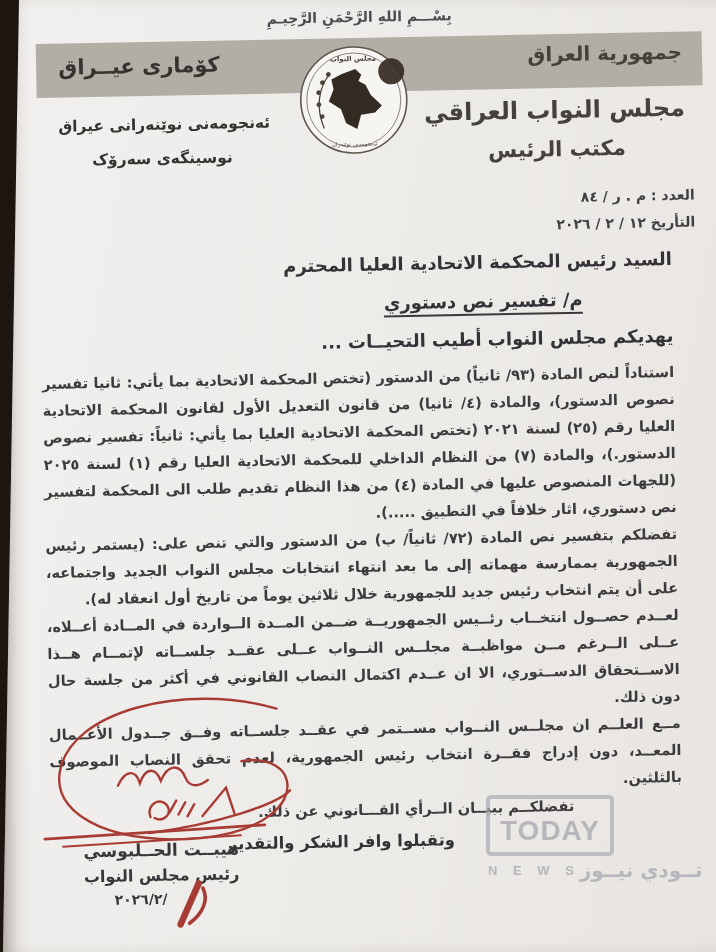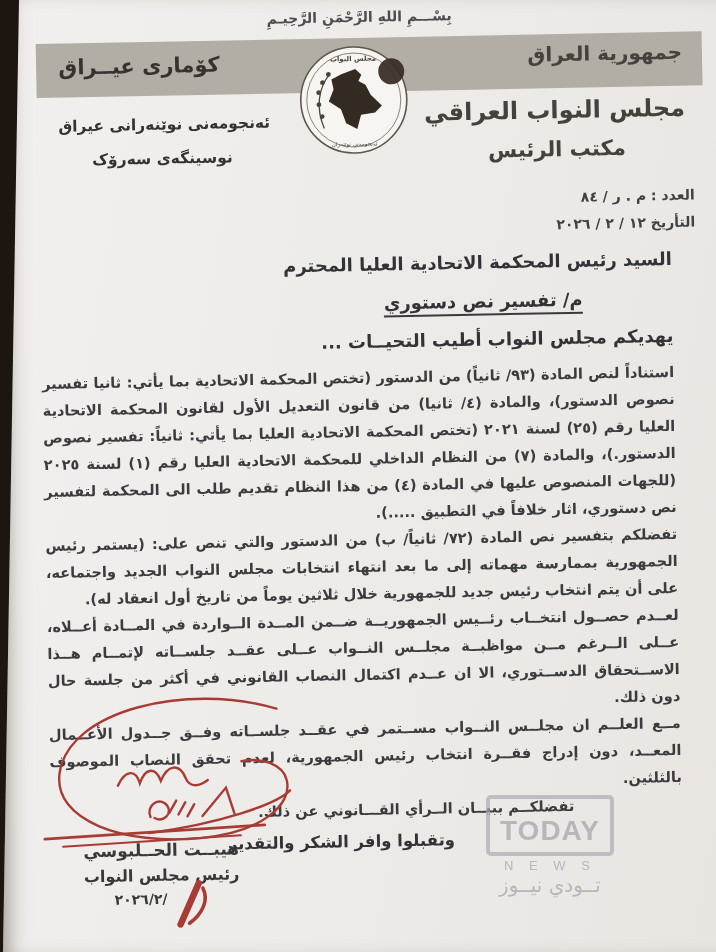--- a/index.html
+++ b/index.html
@@ -55,21 +55,21 @@
   .sig-date{margin-top:6px;display:flex;justify-content:center;align-items:flex-start;
     direction:ltr;gap:2px;font-size:14px;font-weight:bold;}
   .daymark{margin-top:-10px;}
 
   .watermark{position:absolute;left:486px;top:795px;z-index:6;color:rgba(168,168,175,.78);}
   .wm-box{display:inline-block;border:4px solid rgba(168,168,175,.68);border-radius:5px;
     padding:1px 10px 2px 10px;}
   .wm-brand{font-family:"Liberation Sans",sans-serif;font-weight:bold;font-size:28px;
     line-height:38px;letter-spacing:1px;margin-top:12px;}
   .wm-sub{display:flex;justify-content:space-between;align-items:center;margin-top:2px;
-    font-weight:normal;padding:0 2px;flex-direction:column;}
+    font-weight:bold;padding:0 2px;}
   .wm-news{font-family:"Liberation Sans",sans-serif;font-size:13px;letter-spacing:6px;}
   .wm-ar{font-size:20px;direction:rtl;}
 </style>
 </head>
 <body>
 
 <div class="stage">
   <div class="paper">
     <div class="doc">
 

